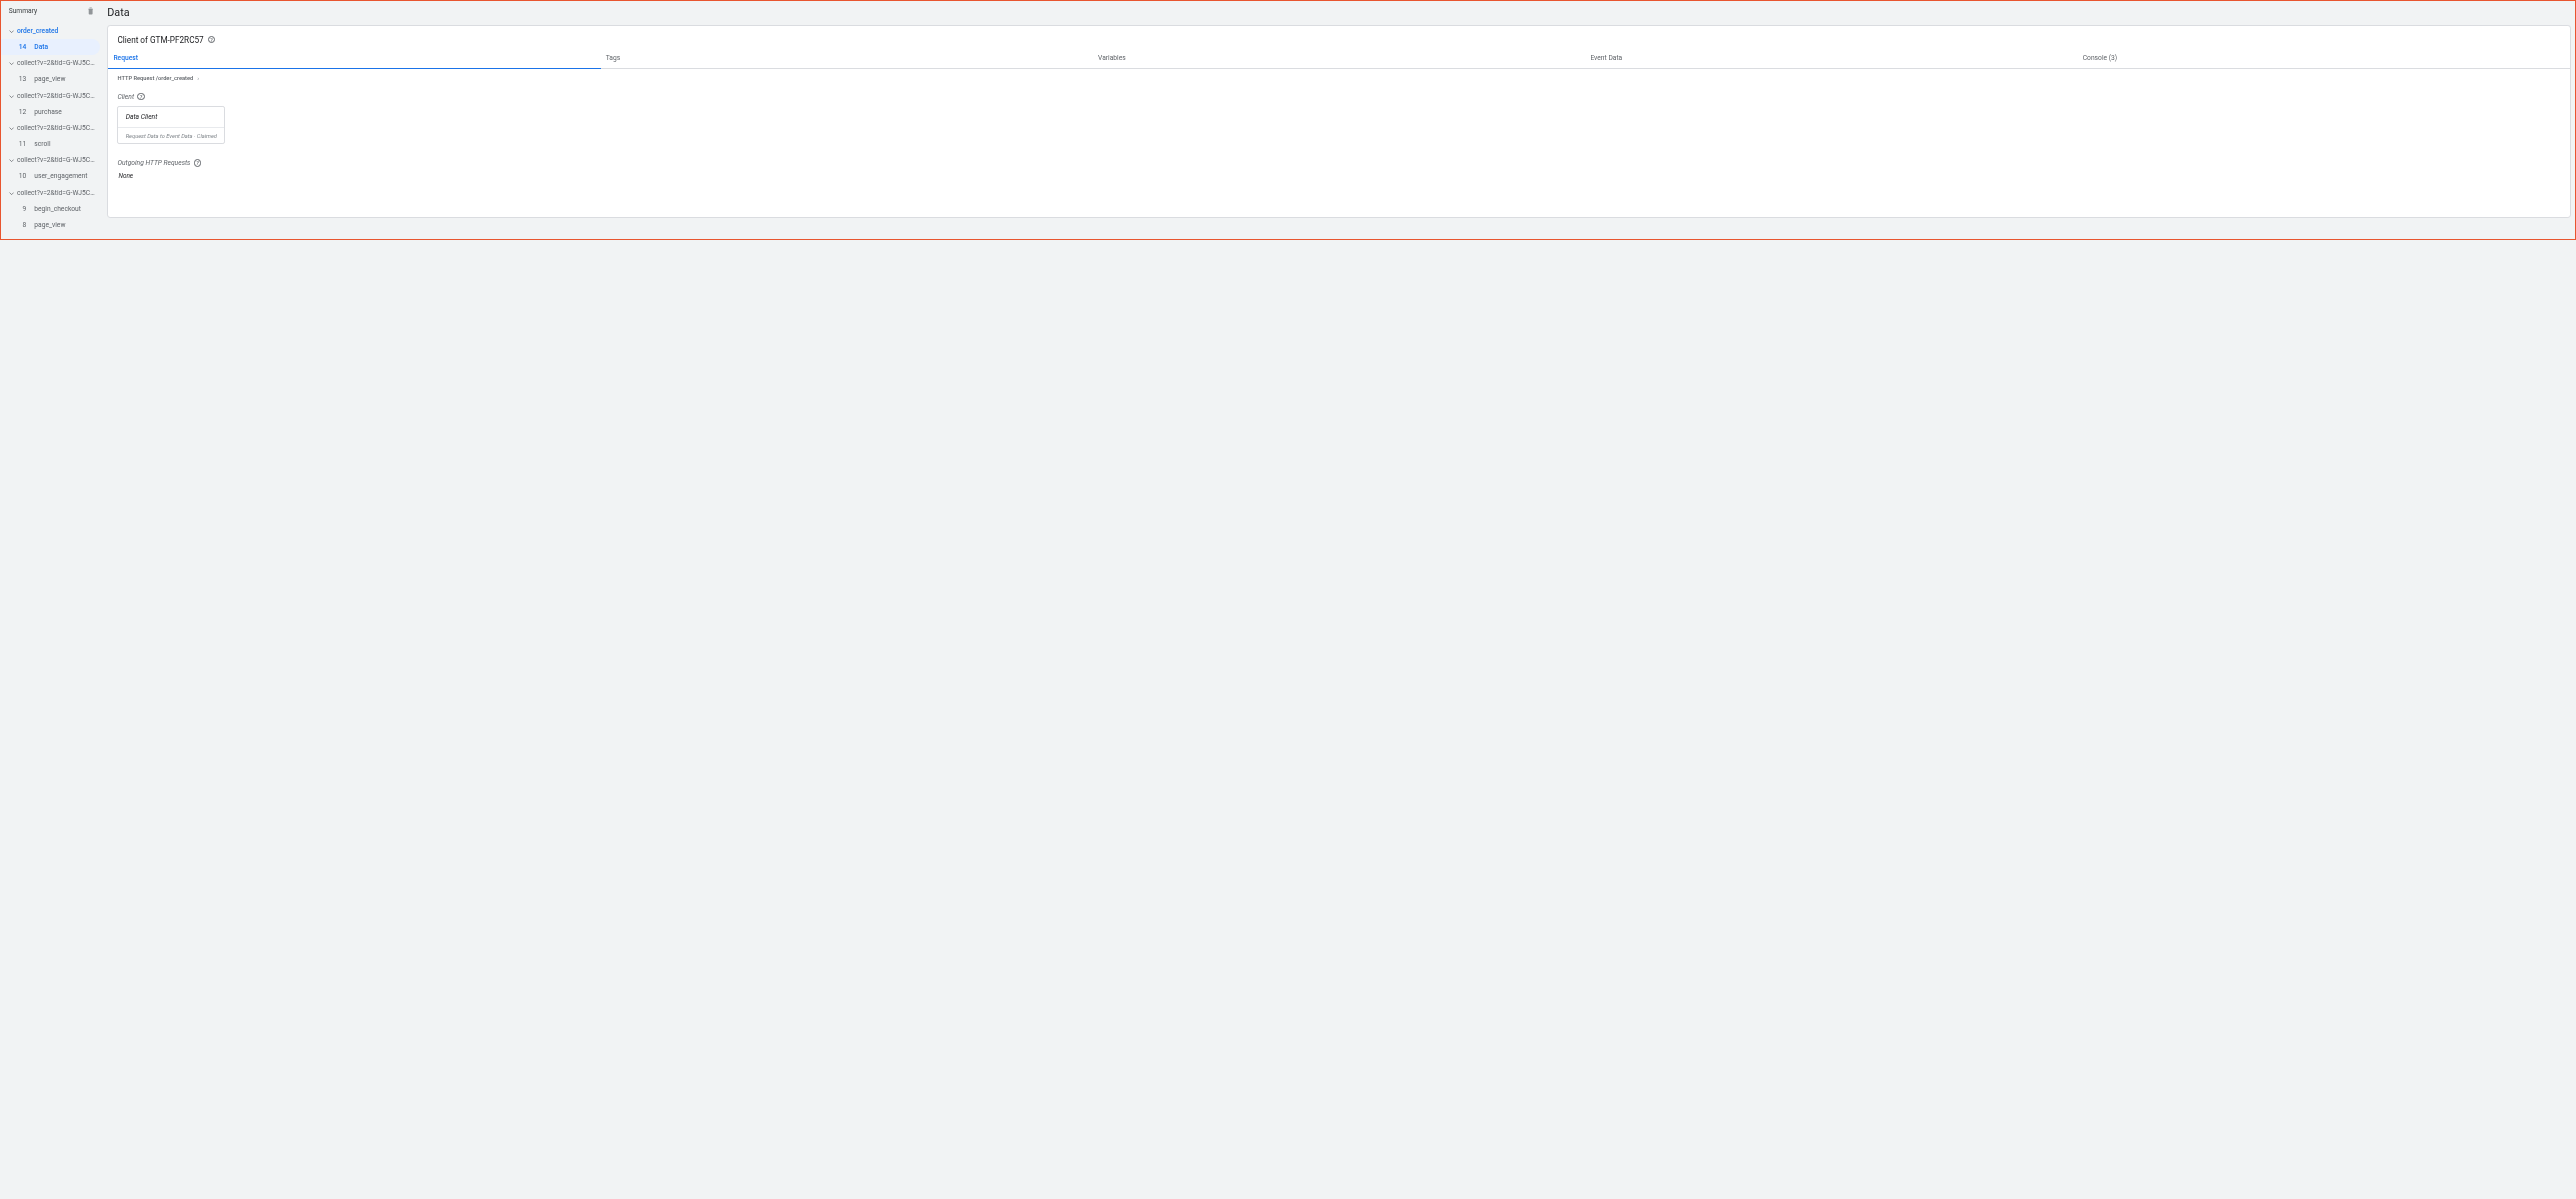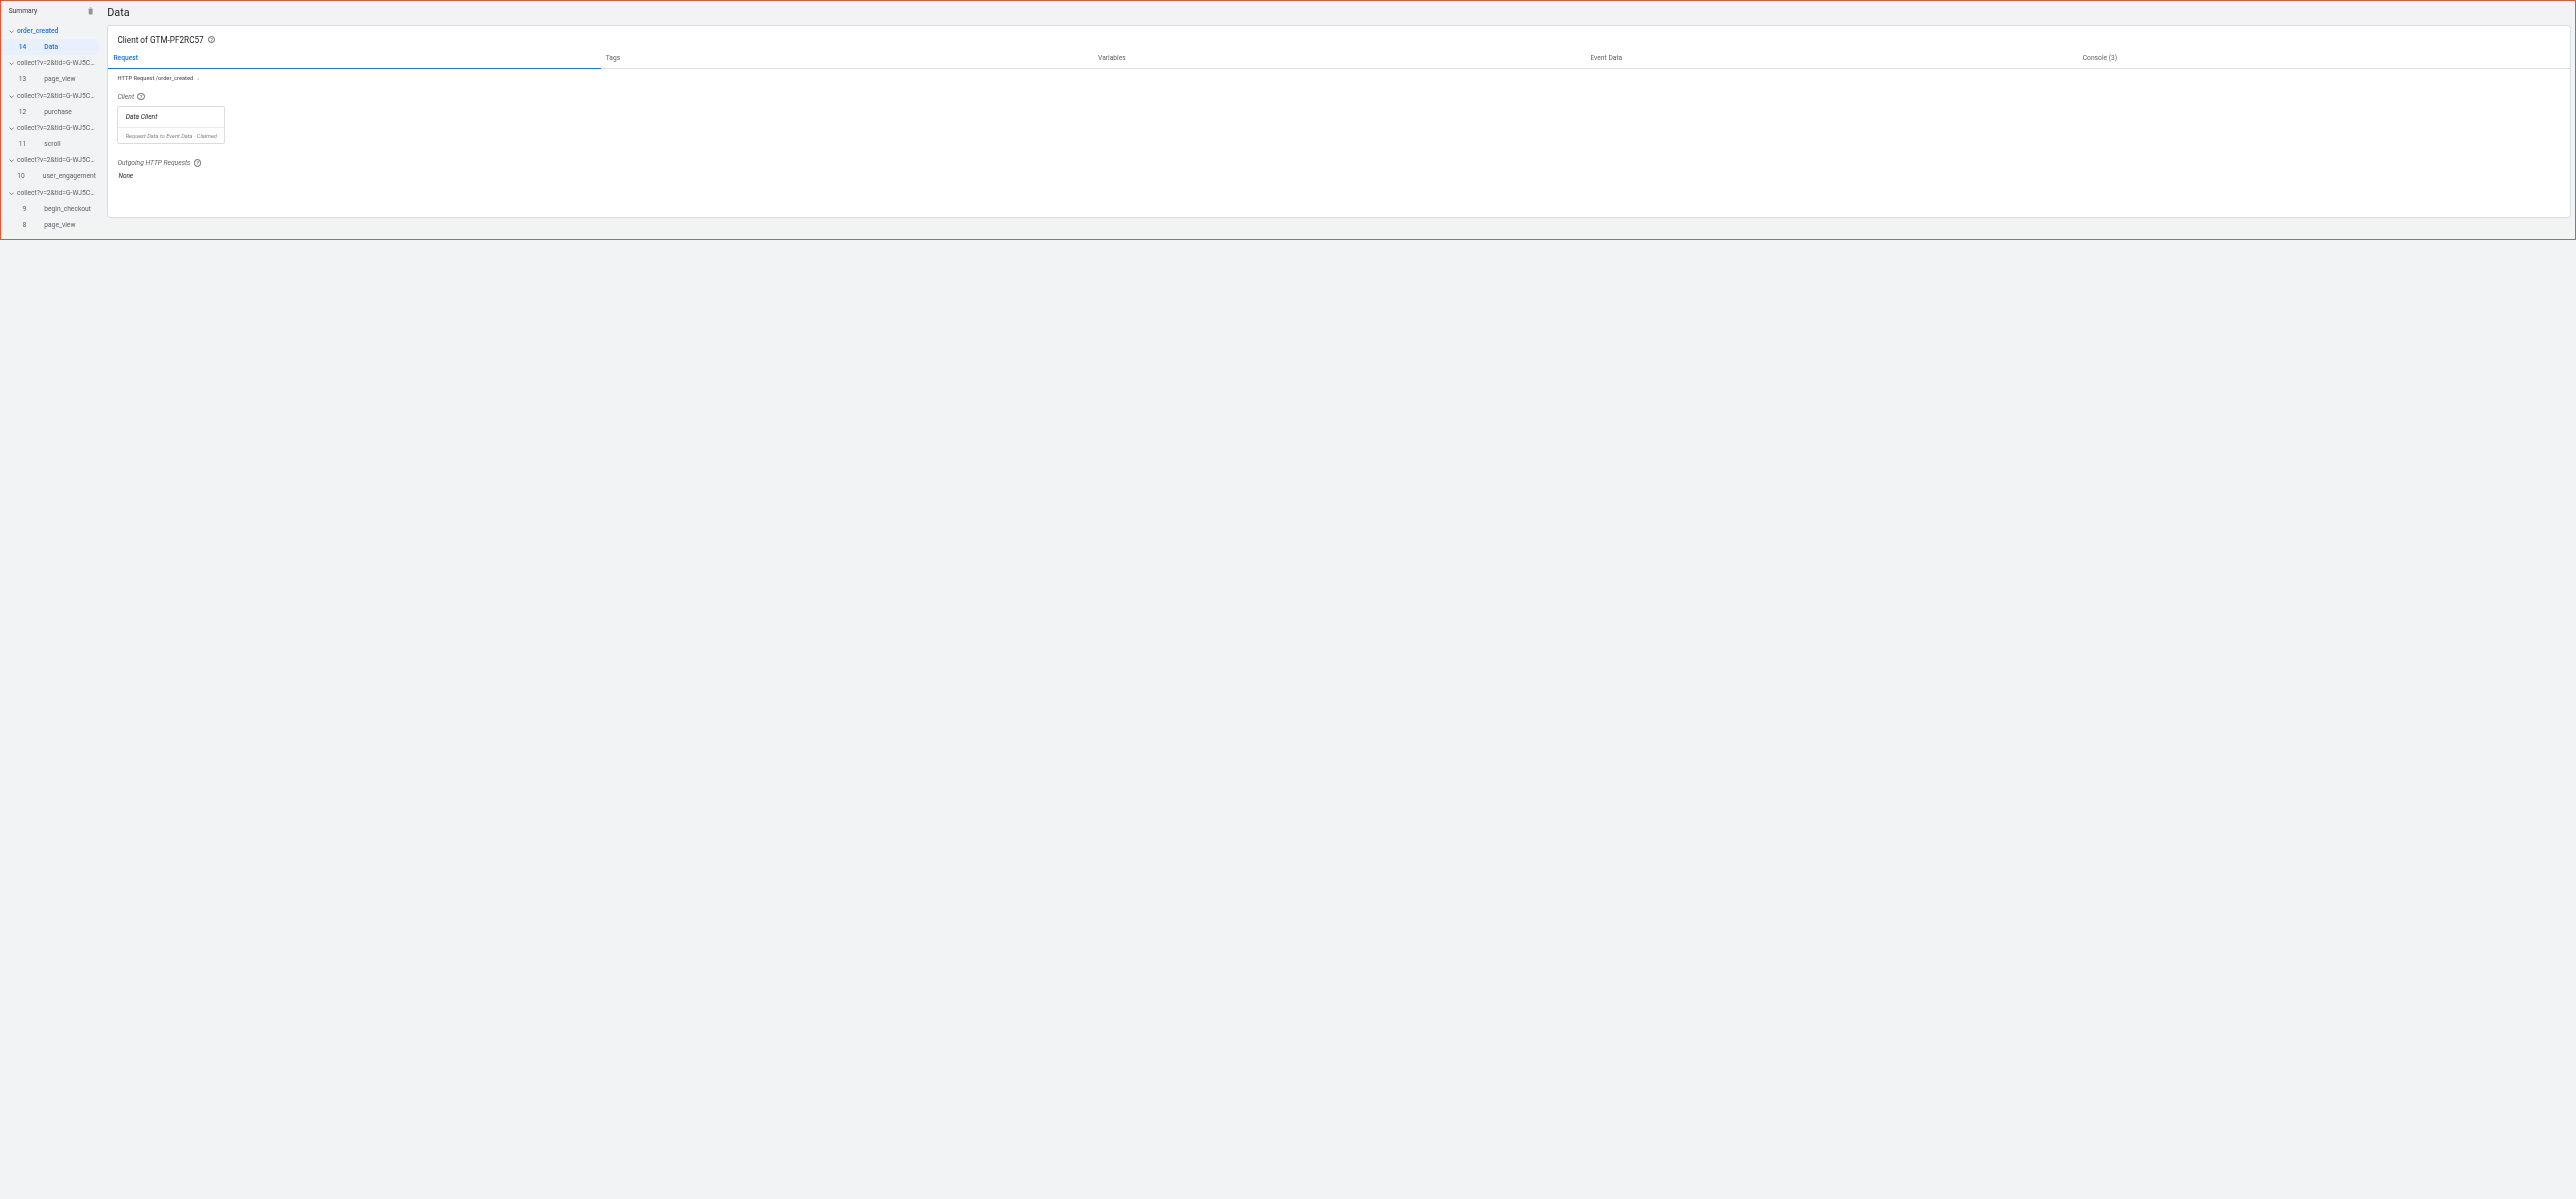--- a/index.html
+++ b/index.html
@@ -23,21 +23,21 @@
     .trash-icon { width: 9.3px; height: 9.3px; opacity: .65; }
     .tree-item {
       display: flex; align-items: center; gap: 3.1px;
       padding: 4.1px 4.1px 4.1px 7.7px; font-size: 6.7px; color: #5f6368;
       cursor: pointer;
     }
     .tree-item .chev { width: 5.2px; height: 5.2px; flex-shrink: 0; }
     .tree-item .lbl { white-space: nowrap; overflow: hidden; text-overflow: ellipsis; max-width: 80px; }
     .tree-item.active > .lbl { color: #1a73e8; font-weight: 500; }
     .tree-sub {
-      display: flex; align-items: center; gap: 18px;
+      display: flex; align-items: center; gap: 8px;
       padding: 4.1px 4.1px 4.1px 16px; font-size: 6.7px; color: #5f6368;
       cursor: pointer; border-radius: 0 9.3px 9.3px 0; margin-right: 1px;
     }
     .tree-sub .num { width: 9.3px; text-align: right; }
     .tree-sub.selected { background: #e8f0fe; color: #1a73e8; font-weight: 500; }
     .tree-sub.selected .num { color: #1a73e8; }
 
     
     .main { flex: 1; padding: 2.1px 4.1px 4.1px 6.2px; min-width: 0; }
     .page-title { font-size: 10.8px; color: #202124; margin: 3.1px 0 6.2px 0; font-weight: 400; }

